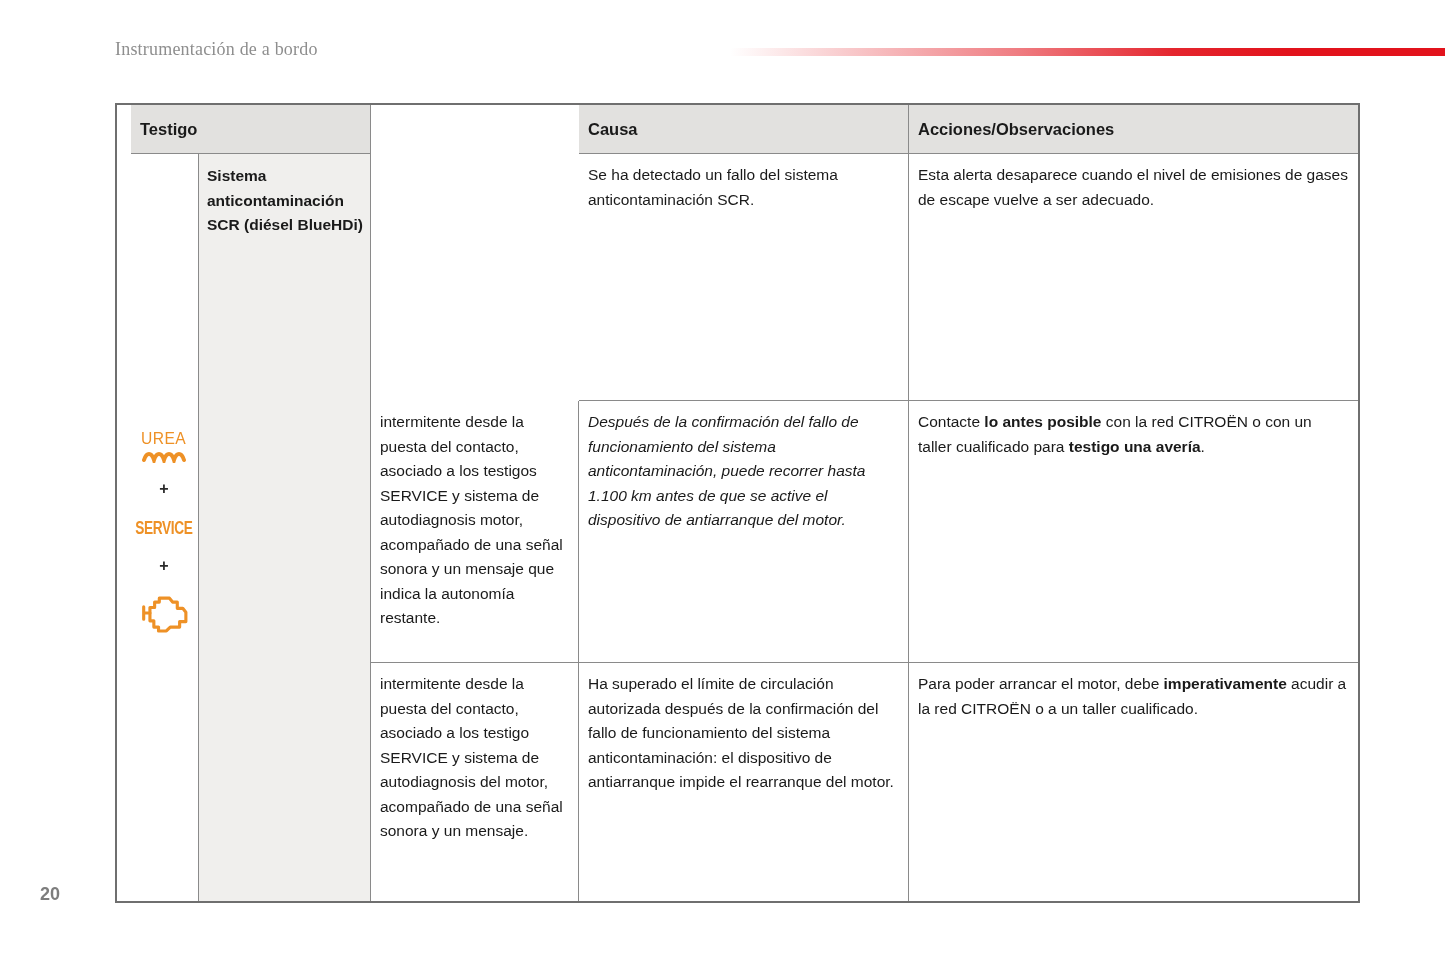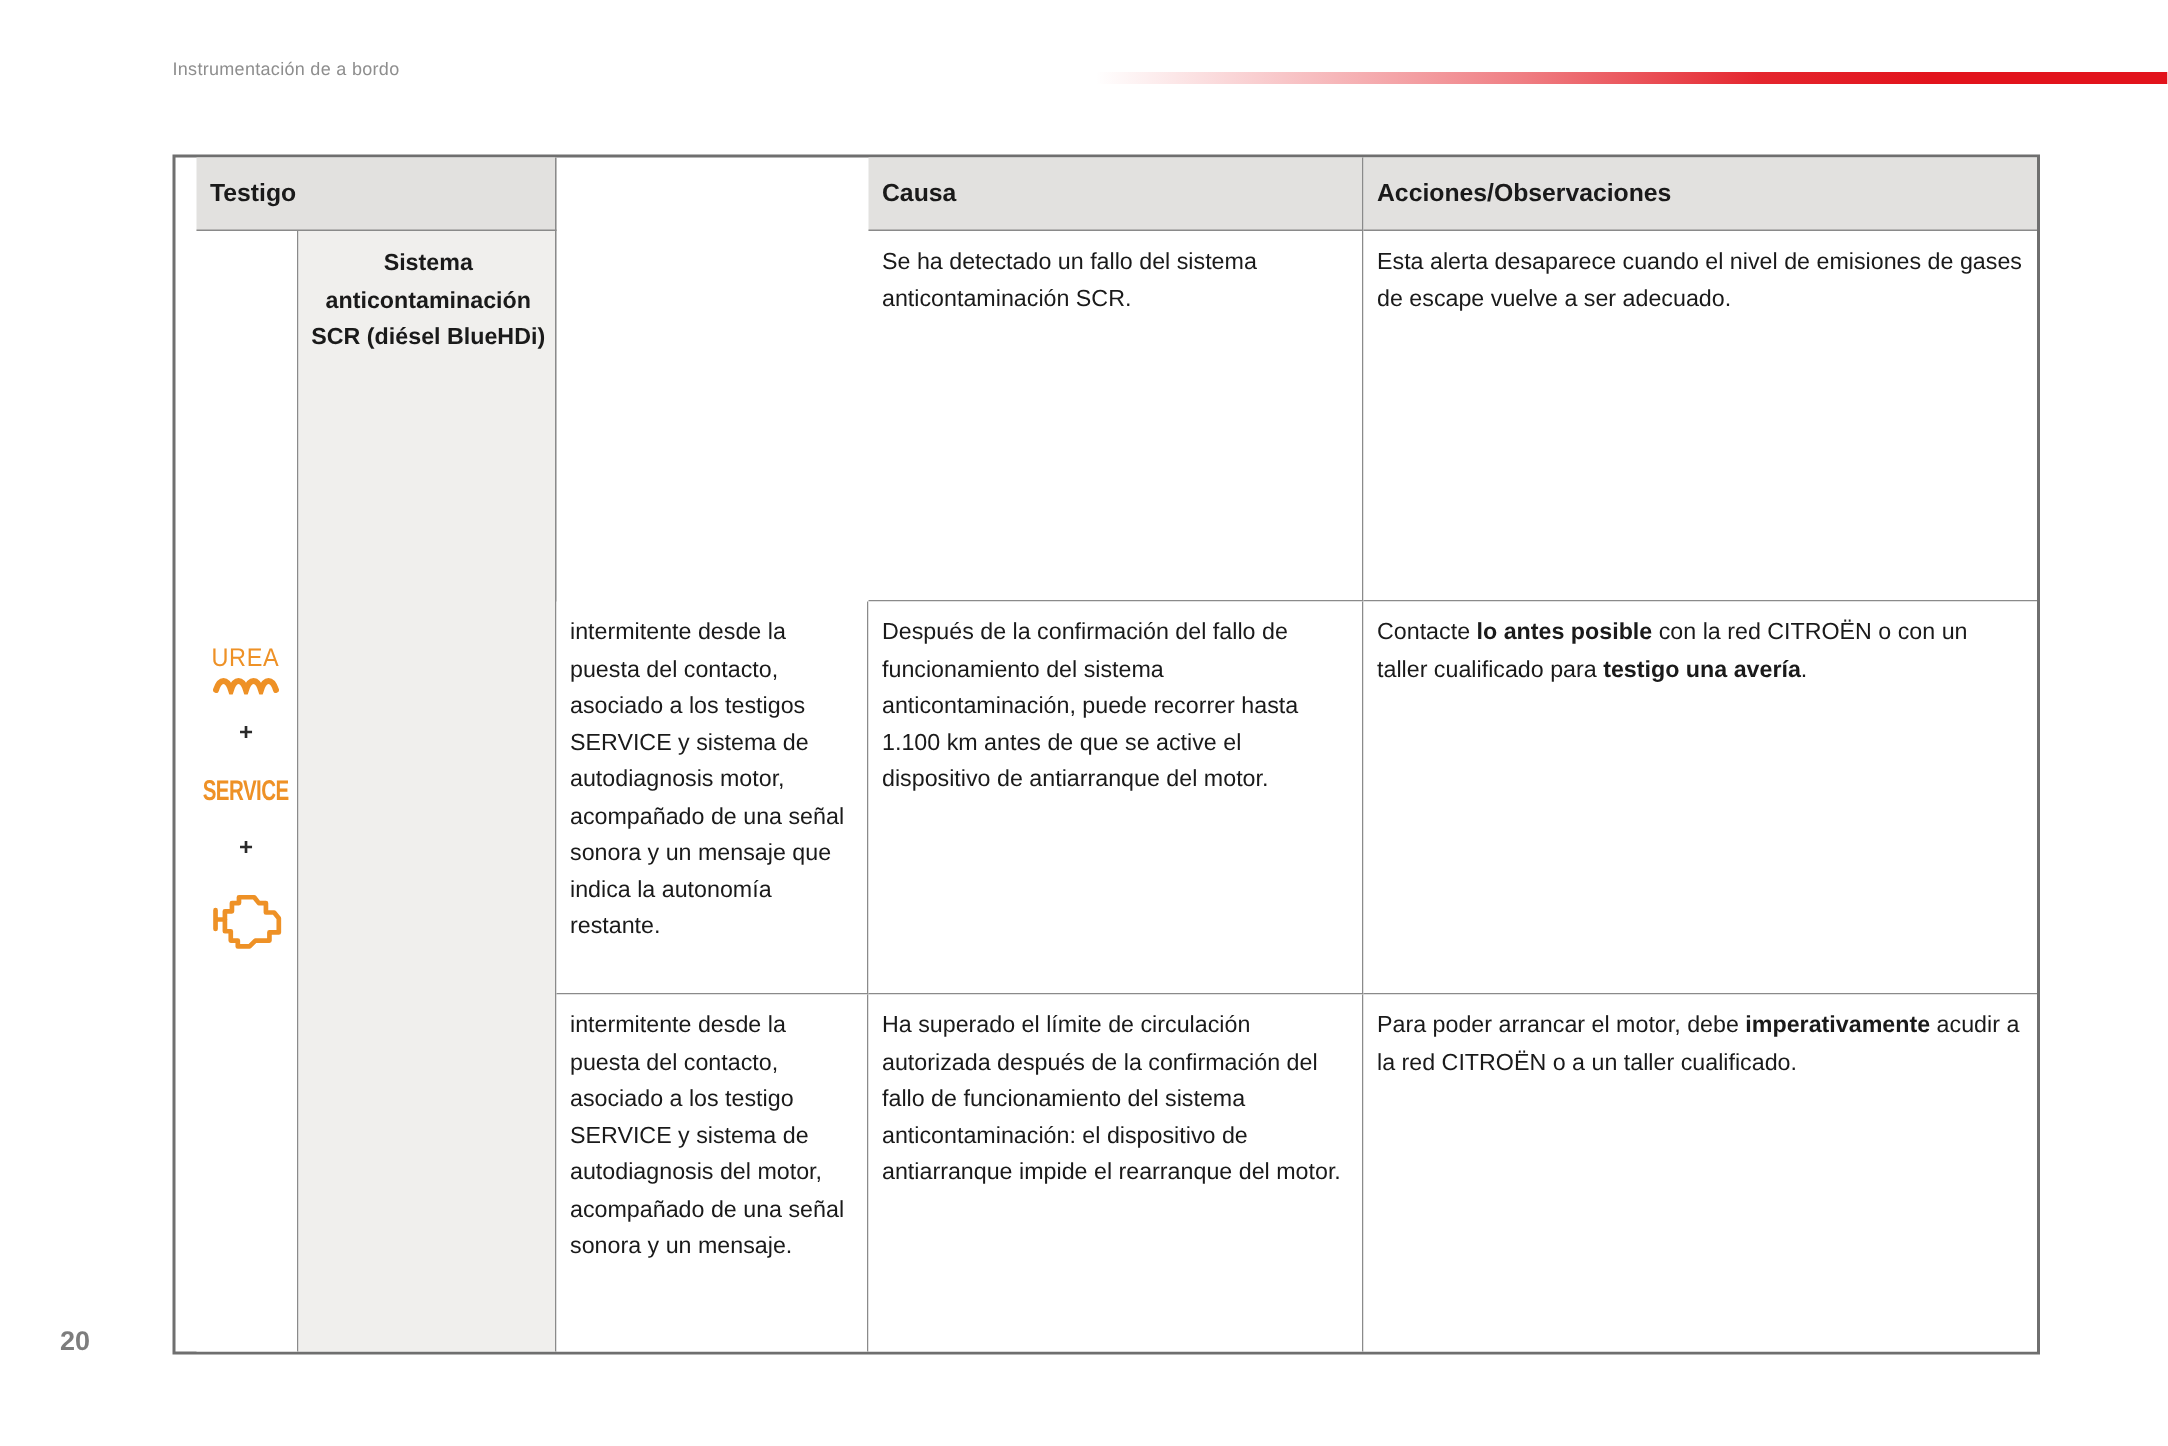--- a/index.html
+++ b/index.html
@@ -1,21 +1,21 @@
 <!DOCTYPE html>
 <html><head>
 <meta charset="utf-8">
 <style>
   html,body{margin:0;padding:0;}
   body{
     width:1445px;height:964px;position:relative;background:#ffffff;
     font-family:"Liberation Sans", sans-serif;color:#1a1a1a;overflow:hidden;
   }
   .page-header{
-    position:absolute;left:115px;top:39px;font-size:12px;color:#8e8e8e;letter-spacing:.2px;
+    position:absolute;left:115px;top:39px;font-size:18px;color:#8e8e8e;letter-spacing:.2px;font-family:Liberation Serif, serif;
   }
   .stripe{
     position:absolute;top:48px;left:730px;right:0;height:8px;
     background:linear-gradient(to right, rgba(226,19,28,0) 0%, rgba(226,19,28,.55) 40%, rgba(226,19,28,.92) 62%, #e2131c 78%);
   }
   .page-number{
     position:absolute;left:40px;top:884px;font-size:18px;font-weight:bold;color:#7d7d7d;
   }
   .tbl{
     position:absolute;left:115px;top:103px;width:1245px;height:800px;
@@ -27,21 +27,21 @@
   .cell{
     border-right:1px solid #8a8a8a;border-bottom:1px solid #8a8a8a;
     box-sizing:border-box;background:#ffffff;padding:9px 10px 9px 9px;
   }
   .hdr{
     background:#e2e1df;font-weight:bold;font-size:16.5px;
     display:flex;align-items:center;padding:0 0 0 9px;
   }
   .no-r{border-right:none;}
   .no-b{border-bottom:none;}
-  .desc-cell{background:#f0efed;font-weight:bold;padding-top:10px;padding-left:8px;padding-right:6px;text-align:center;}
+  .desc-cell{background:#f0efed;font-weight:bold;padding-top:10px;padding-left:8px;padding-right:6px;}
   .icons-cell{
     display:flex;flex-direction:column;align-items:center;
     padding-top:13px;gap:0;
   }
   .urea-wrap{display:flex;flex-direction:column;align-items:center;}
   .urea-text{font-size:17px;font-weight:normal;letter-spacing:.5px;transform:scaleX(.92);}
   .plus{font-size:16px;font-weight:bold;color:#2a2a2a;margin:14px 0;}
   .service-text{font-size:19px;font-weight:bold;letter-spacing:-.5px;transform:scaleX(.72);}
   .b{font-weight:bold;}
   .txt{white-space:pre-line;}
@@ -89,21 +89,21 @@
   <div class="cell" style="grid-column:4;grid-row:2;">
     <span class="txt">Se ha detectado un fallo del sistema anticontaminación SCR.</span>
   </div>
   <div class="cell no-r" style="grid-column:5;grid-row:2;">
     <span class="txt">Esta alerta desaparece cuando el nivel de emisiones de gases de escape vuelve a ser adecuado.</span>
   </div>
 
   <div class="cell" style="grid-column:3;grid-row:3;">
     <span class="txt">intermitente desde la puesta del contacto, asociado a los testigos SERVICE y sistema de autodiagnosis motor, acompañado de una señal sonora y un mensaje que indica la autonomía restante.</span>
   </div>
-  <div class="cell" style="grid-column:4;grid-row:3;">
+  <div class="cell" style="grid-column:4;grid-row:3;font-style:italic;">
     <span class="txt">Después de la confirmación del fallo de funcionamiento del sistema anticontaminación, puede recorrer hasta 1.100 km antes de que se active el dispositivo de antiarranque del motor.</span>
   </div>
   <div class="cell no-r" style="grid-column:5;grid-row:3;">
     <span><span>Contacte </span><span class="b">lo antes posible</span><span> con la red CITROËN o con un taller cualificado para </span><span class="b">testigo una avería</span><span>.</span></span>
   </div>
 
   <div class="cell no-b" style="grid-column:3;grid-row:4;">
     <span class="txt">intermitente desde la puesta del contacto, asociado a los testigo SERVICE y sistema de autodiagnosis del motor, acompañado de una señal sonora y un mensaje.</span>
   </div>
   <div class="cell no-b" style="grid-column:4;grid-row:4;">

